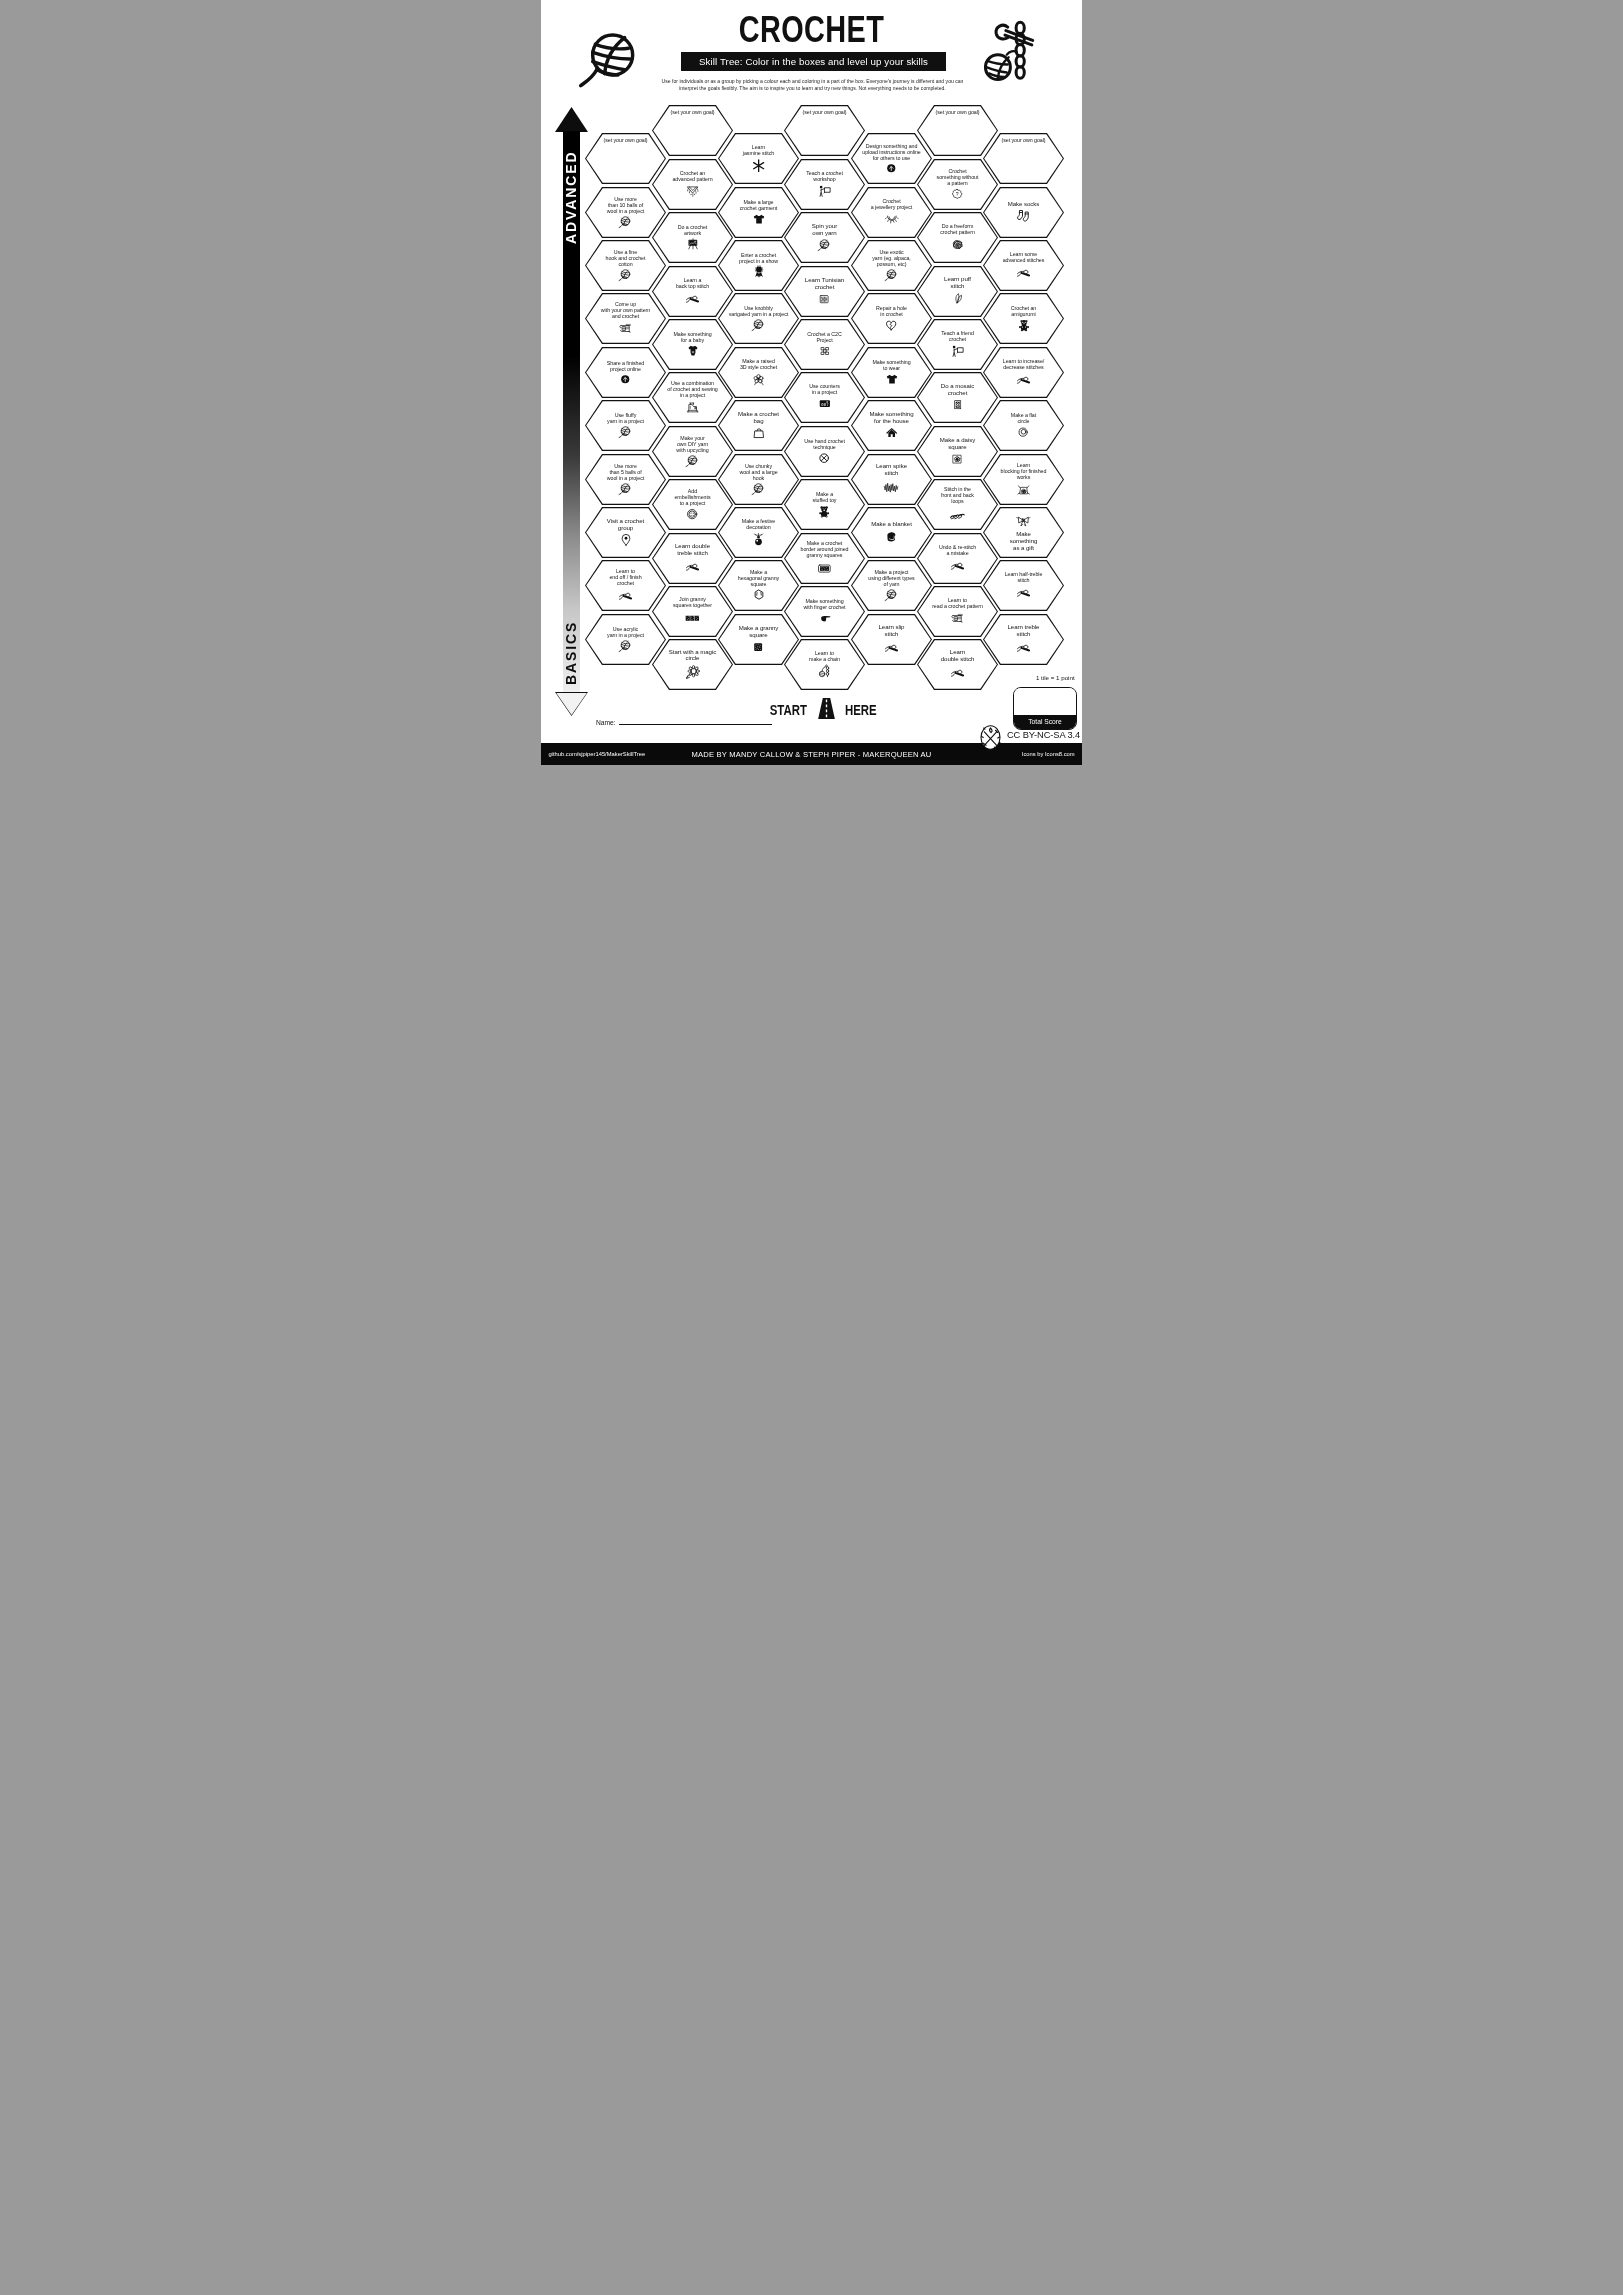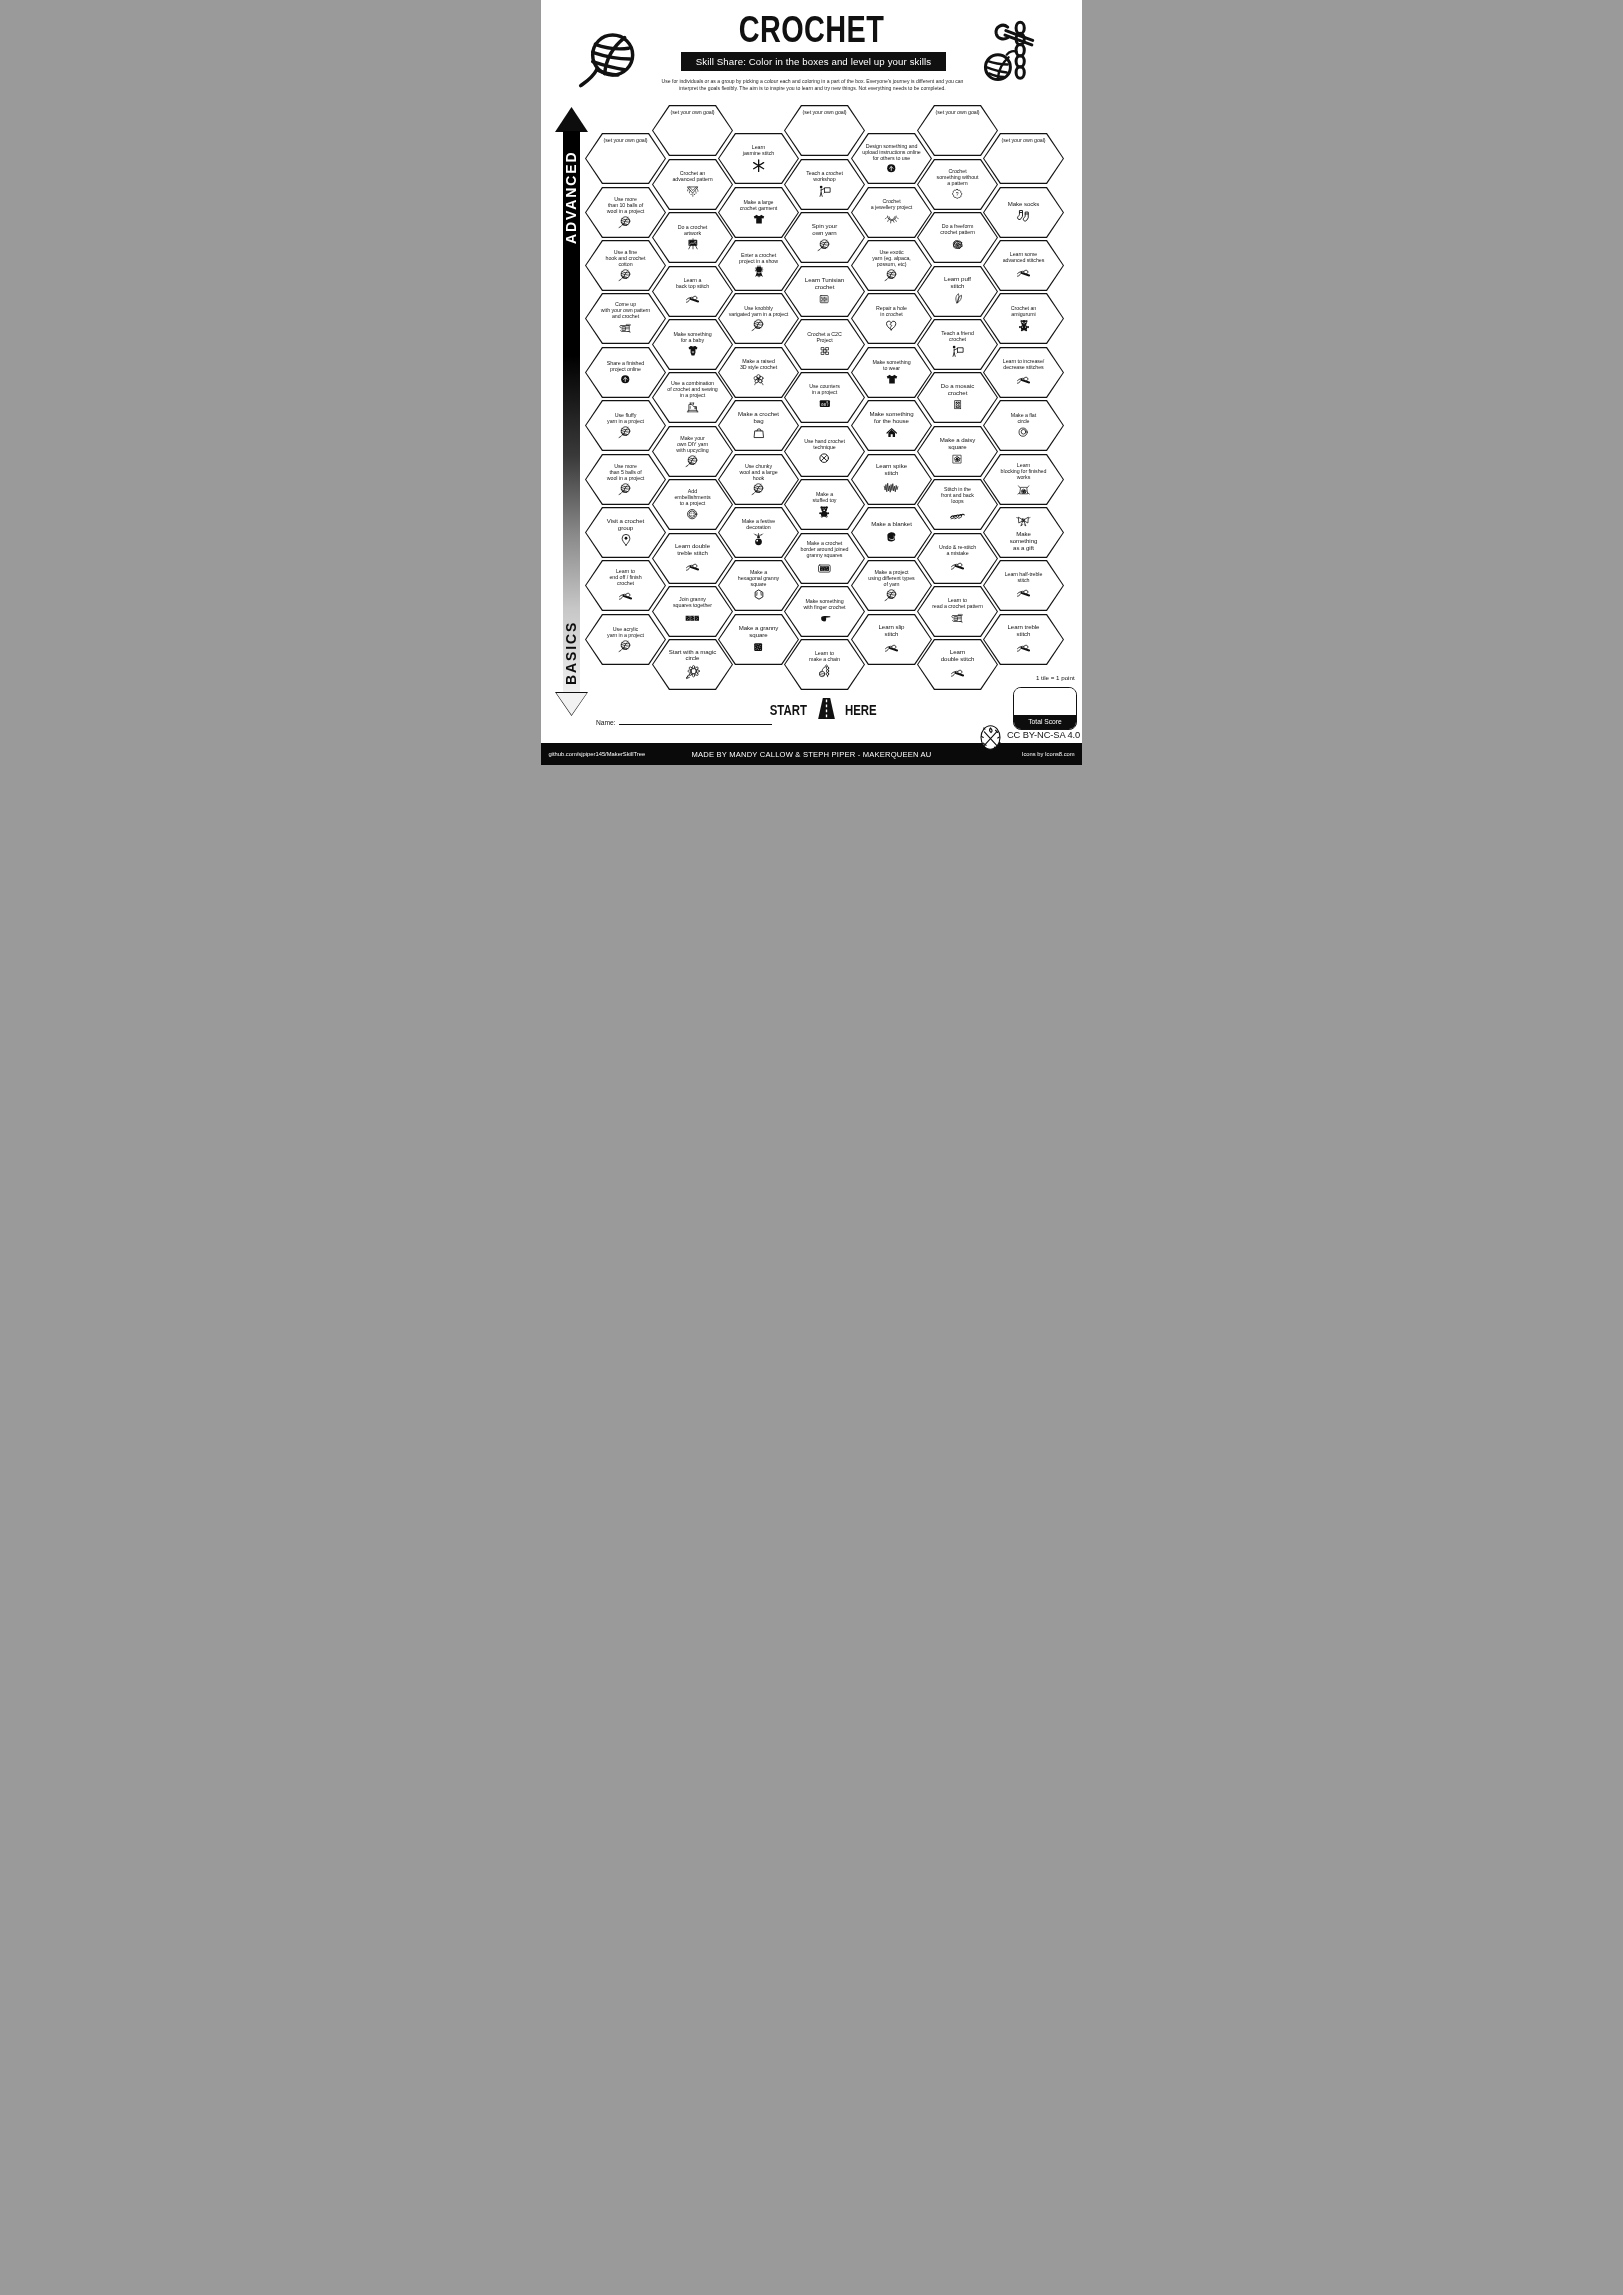--- a/index.html
+++ b/index.html
@@ -81,21 +81,21 @@
         <ellipse cx="44" cy="50.5" rx="4.6" ry="6.4"></ellipse>
         <ellipse cx="44" cy="63" rx="4.6" ry="6.4"></ellipse>
         <circle cx="19" cy="57" r="14"></circle>
         <path d="M7 50c8 3 16 4 23 4M6 57c8 3 15 5 23 6M9 64c6 3 11 4 17 4" stroke-width="2.6"></path>
         <path d="M31 46c-7 6-11 13-12 23" stroke-width="2.6"></path>
         <path d="M29 43c3-4 8-5 11-3" stroke-width="2.6"></path>
       </svg></div>
 
   <h1 class="title">CROCHET</h1>
   <div class="subtitle-bar">
-    <span>Skill Share:  Color in the boxes and level up your skills</span>
+    <span>Skill Tree:  Color in the boxes and level up your skills</span>
   </div>
   <div class="desc">
     <div>Use for individuals or as a group by picking a colour each and coloring in a part of the box.  Everyone's journey is different and you can</div>
     <div>interpret the goals flexibly.  The aim is to inspire you to learn and try new things. Not everything needs to be completed.</div>
   </div>
 
   <div class="arrow-head-top"></div>
   <div class="arrow-shaft"></div>
   <div class="arrow-head-bot"></div>
   <div class="arrow-head-bot-in"></div>
@@ -1339,21 +1339,21 @@
 
   <div class="cc-logo"><svg viewBox="0 0 48 52" width="27" height="29">
         <ellipse cx="24" cy="26" rx="17" ry="21" fill="#fff" stroke="#111" stroke-width="2"></ellipse>
         <g stroke="#111" stroke-width="2" fill="none" stroke-linecap="round">
           <path d="M13 16l22 24M35 16L13 40"></path>
           <path d="M33 13l4 4M11 36l5 4"></path>
           <path d="M24 9c3 3 4 6 1 8-3-2-4-5-1-8z"></path>
           <path d="M37 27l3-2M8 24l3 2M31 43v3M40 35l3 2M14 11l-2-2"></path>
         </g>
       </svg></div>
-  <div class="cc-text">CC BY-NC-SA 4.0</div>
+  <div class="cc-text">CC BY-NC-SA 3.4</div>
 
   <div class="footer">
     <span class="f-left">github.com/sjpiper145/MakerSkillTree</span>
     <span class="f-center">MADE BY MANDY CALLOW &amp; STEPH PIPER  -  MAKERQUEEN AU</span>
     <span class="f-right">Icons by Icons8.com</span>
   </div>
 </div>
 
 
 </body></html>

